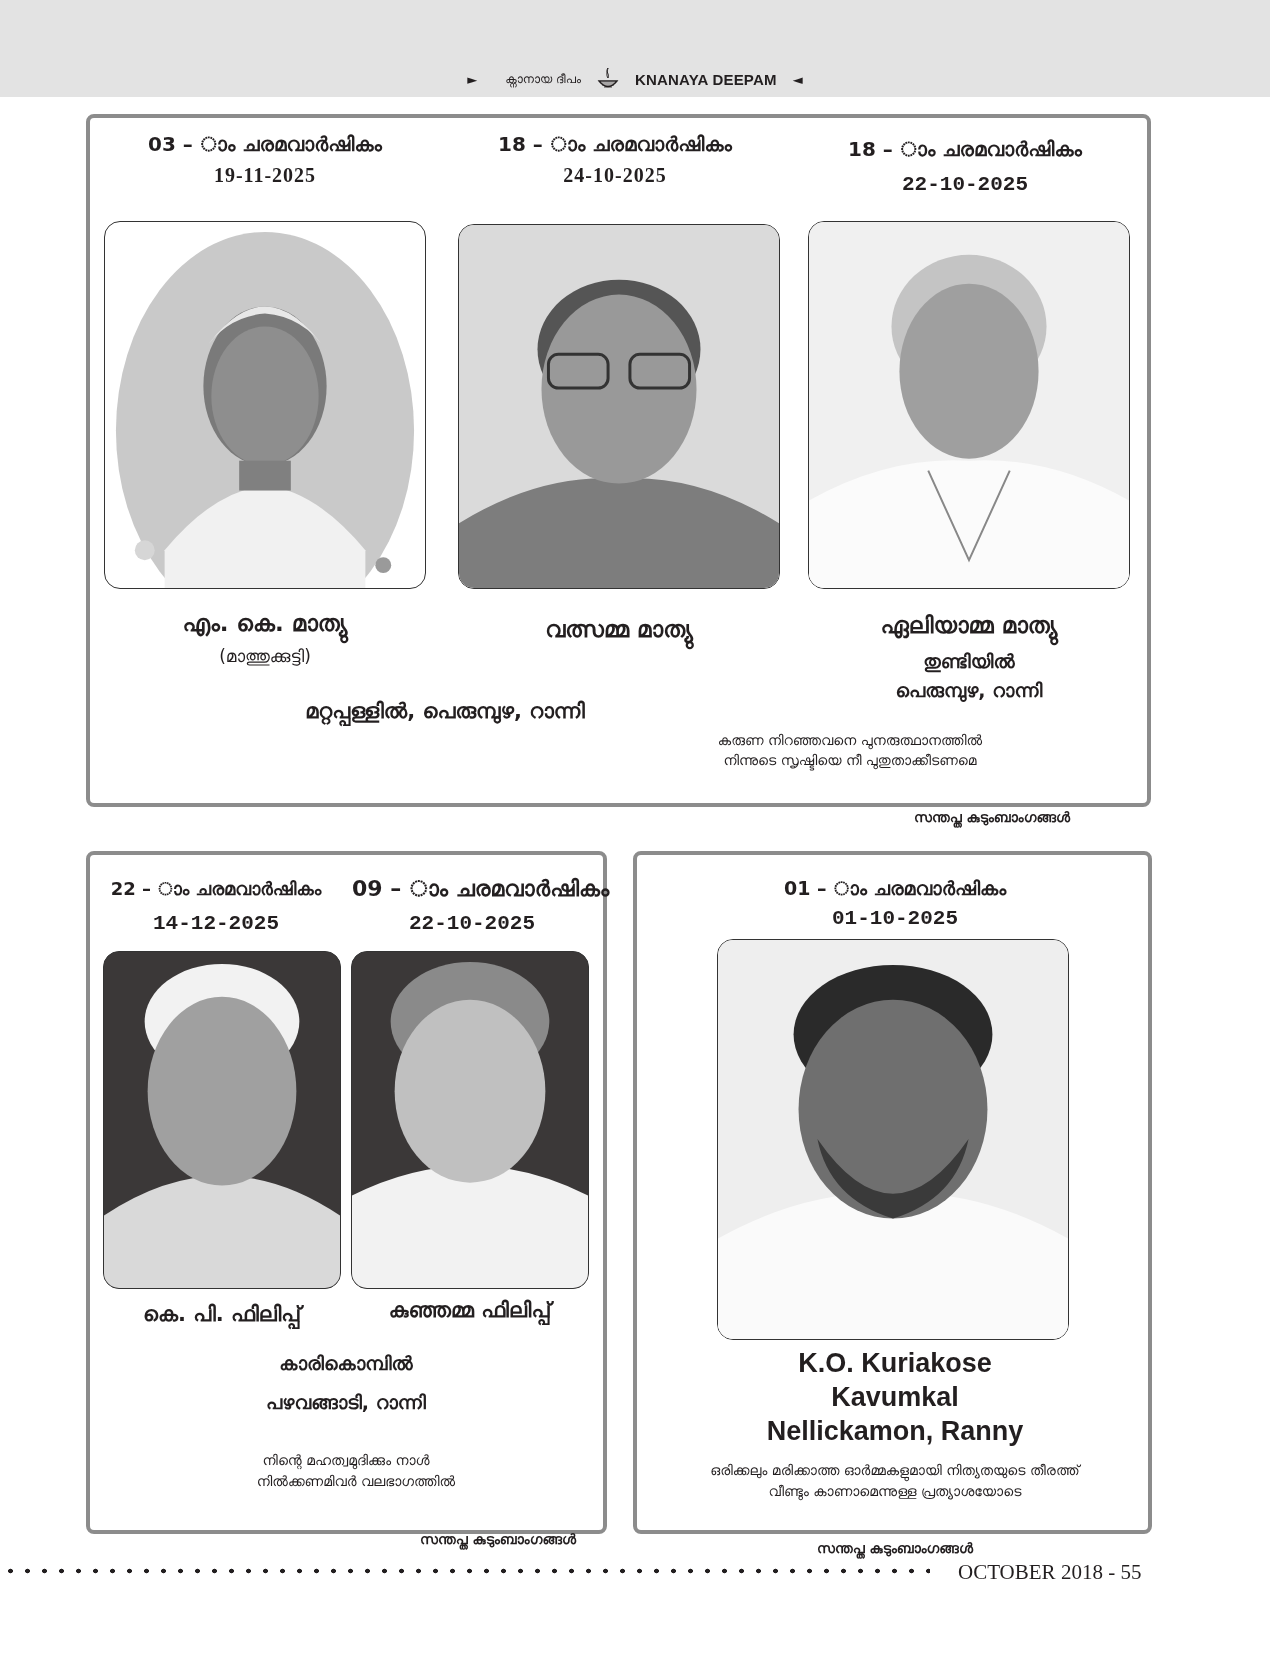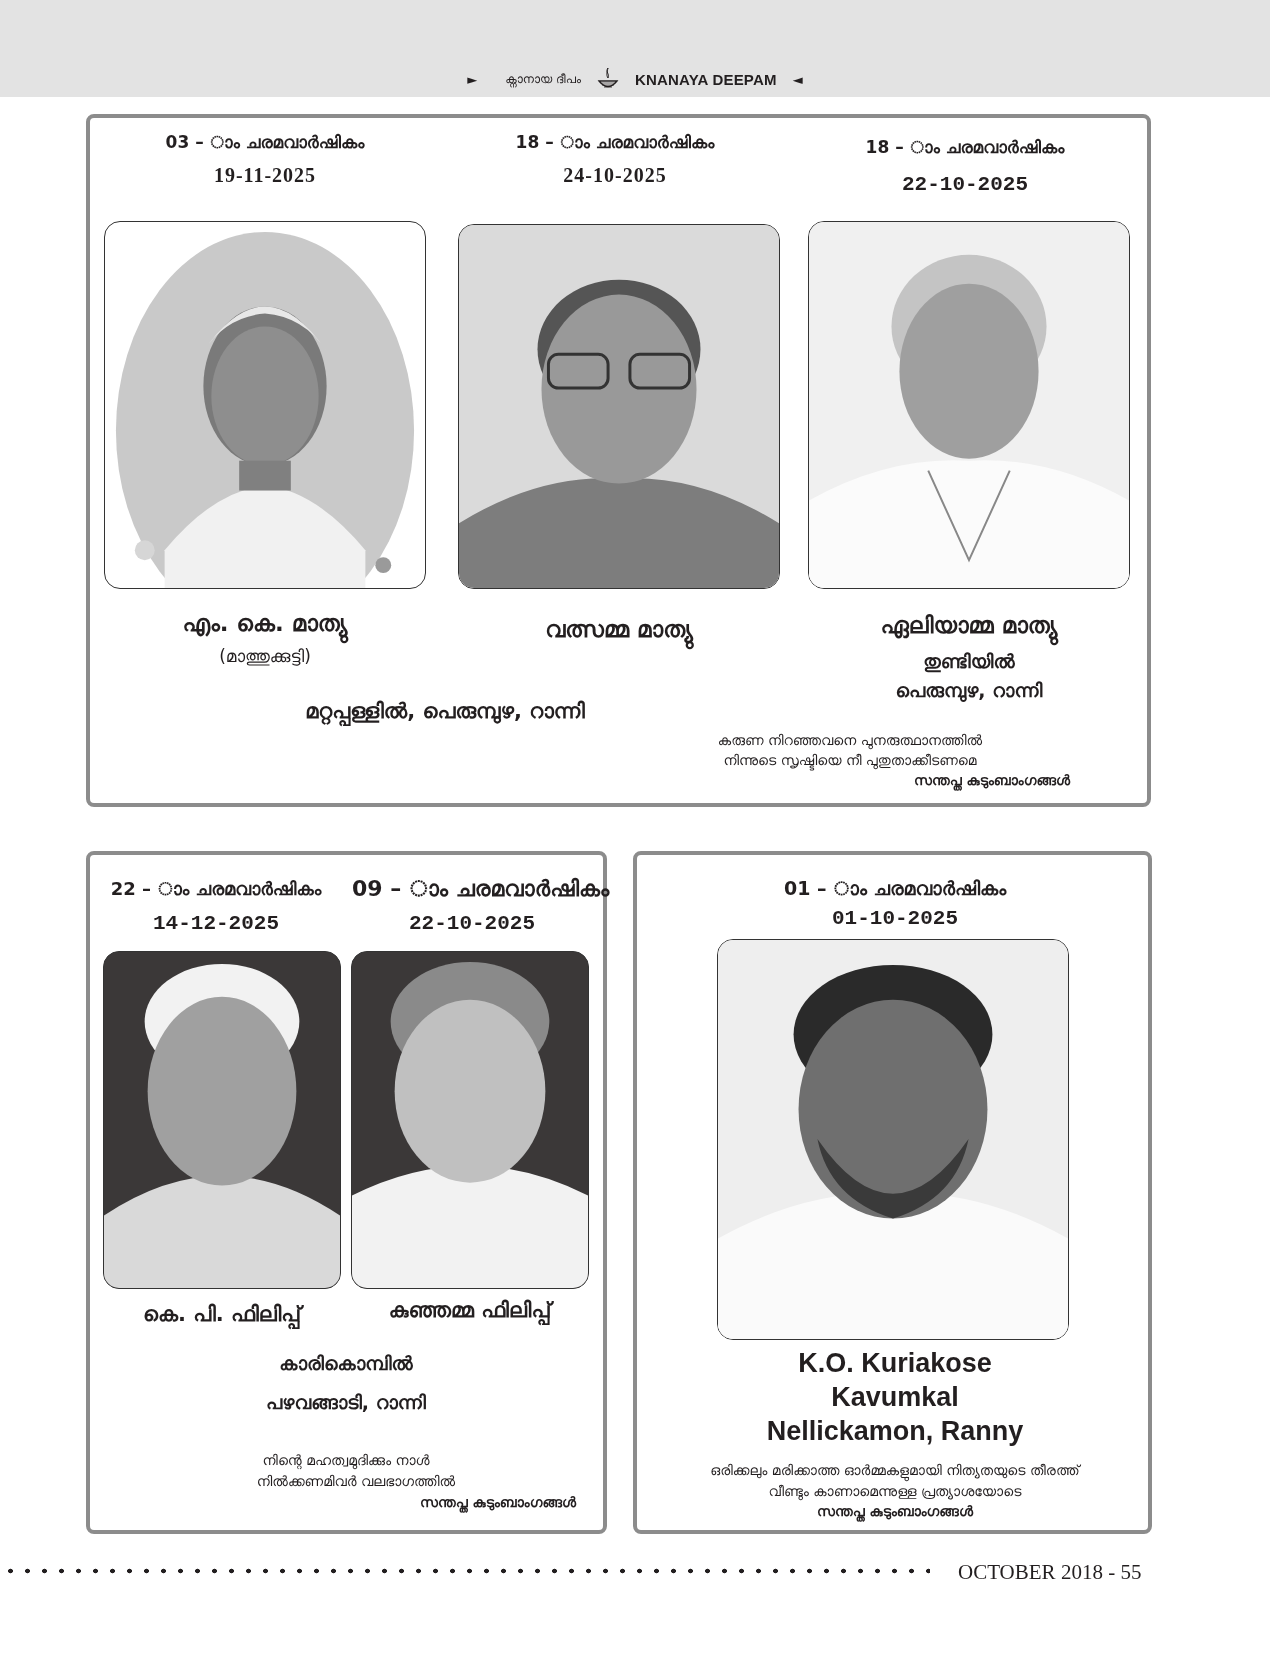--- a/index.html
+++ b/index.html
@@ -21,34 +21,34 @@
   .masthead .en { font-family: "Liberation Sans", sans-serif; font-weight: bold; font-size: 15px; letter-spacing: 0.2px; }
 
   .box {
     position: absolute; border: 4px solid #8c8c8c; border-radius: 8px; background: #fff;
   }
   .box1 { left: 86px; top: 114px; width: 1065px; height: 693px; }
   .box2 { left: 86px; top: 851px; width: 521px; height: 683px; }
   .box3 { left: 633px; top: 851px; width: 519px; height: 683px; }
 
   .abs { position: absolute; text-align: center; }
-  .anniv { font-size: 17px; font-weight: bold; white-space: nowrap; }
+  .anniv { font-size: 20px; font-weight: bold; white-space: nowrap; }
   .date-serif { font-family: "Liberation Serif", serif; font-weight: bold; font-size: 20px; letter-spacing: 1px; }
   .date-sans { font-family: Liberation Mono, monospace; font-weight: bold; font-size: 21px; }
 
   .photo {
     position: absolute; border: 1.5px solid #333; border-radius: 16px; overflow: hidden;
   }
   .photo svg { position: absolute; inset: 0; width: 100%; height: 100%; }
 
   .name { font-size: 23px; font-weight: bold; white-space: nowrap; }
   .sub { font-size: 17px; white-space: nowrap; }
   .place { font-size: 19px; font-weight: bold; white-space: nowrap; }
   .verse { font-size: 14px; line-height: 20px; white-space: nowrap; }
-  .family { font-size: 14px; font-weight: bold; white-space: nowrap; }
+  .family { font-size: 14px; font-weight: bold; white-space: nowrap; margin-top: 37px; }
 
   .en-name { font-family: Liberation Sans, sans-serif; font-weight: bold; font-size: 27px; line-height: 34px; white-space: nowrap; }
 
   .footer-dots {
     position: absolute; left: 0; top: 1566px; width: 930px; height: 10px;
     background-image: radial-gradient(circle, #231f20 2.2px, transparent 2.6px);
     background-size: 17px 10px; background-repeat: repeat-x; background-position: 2px 0;
   }
   .footer-text {
     position: absolute; left: 958px; top: 1560px; font-family: "Liberation Serif", serif; font-size: 21px; white-space: nowrap;

